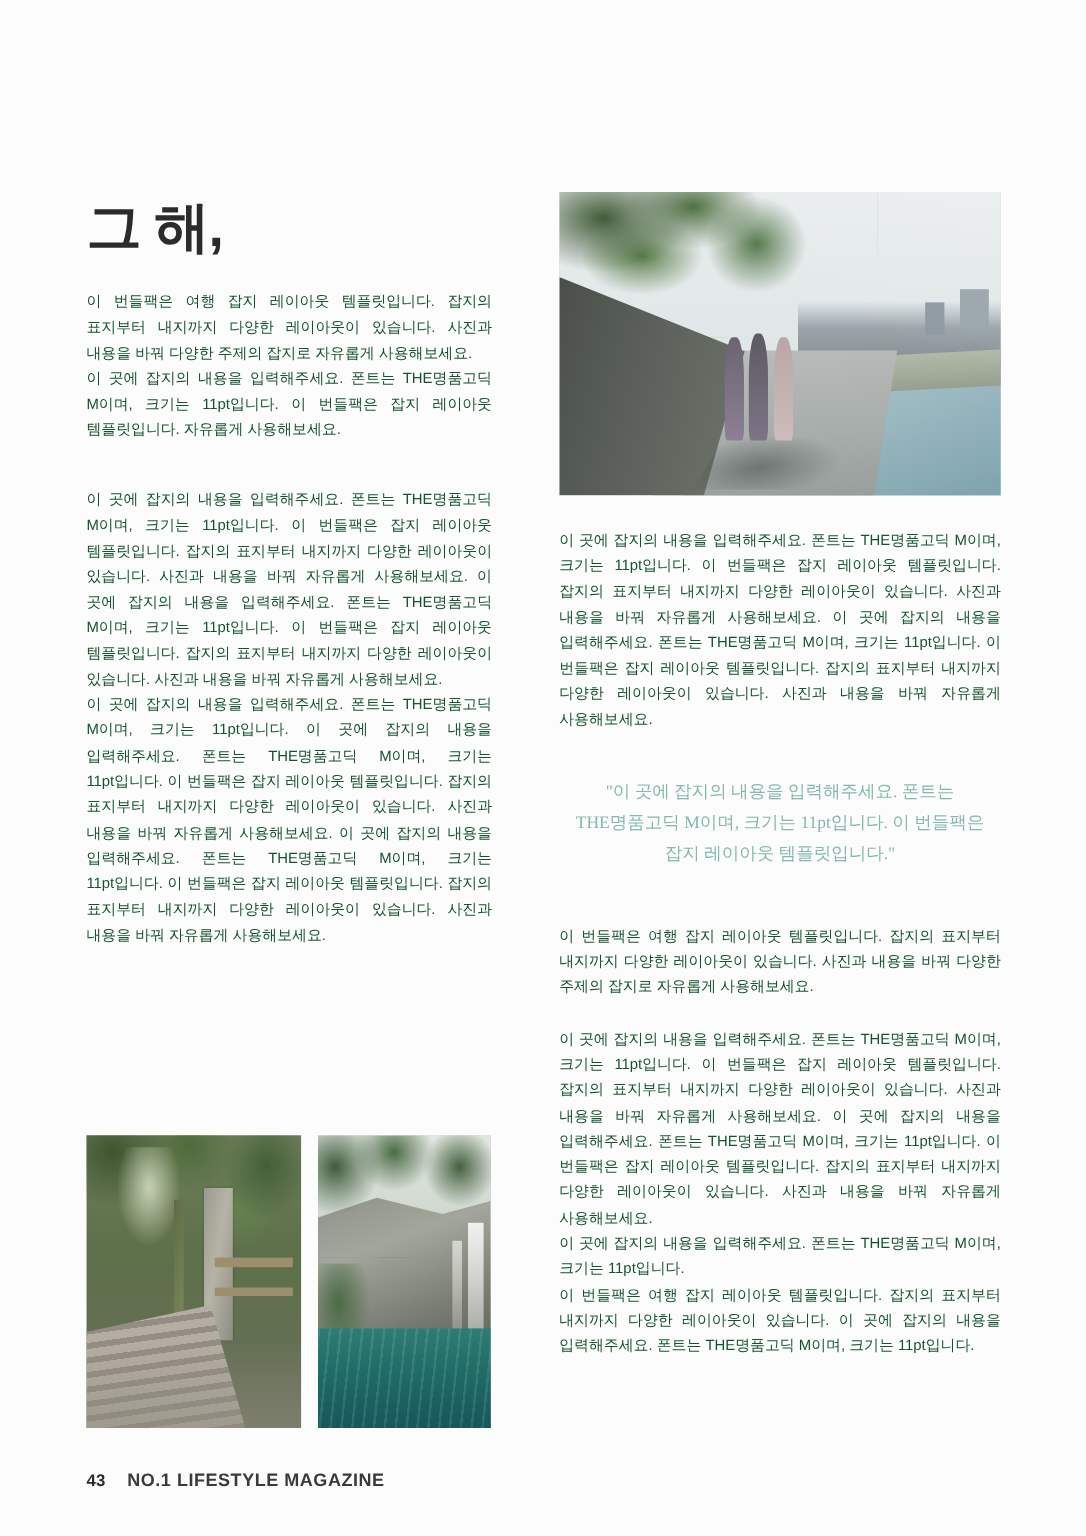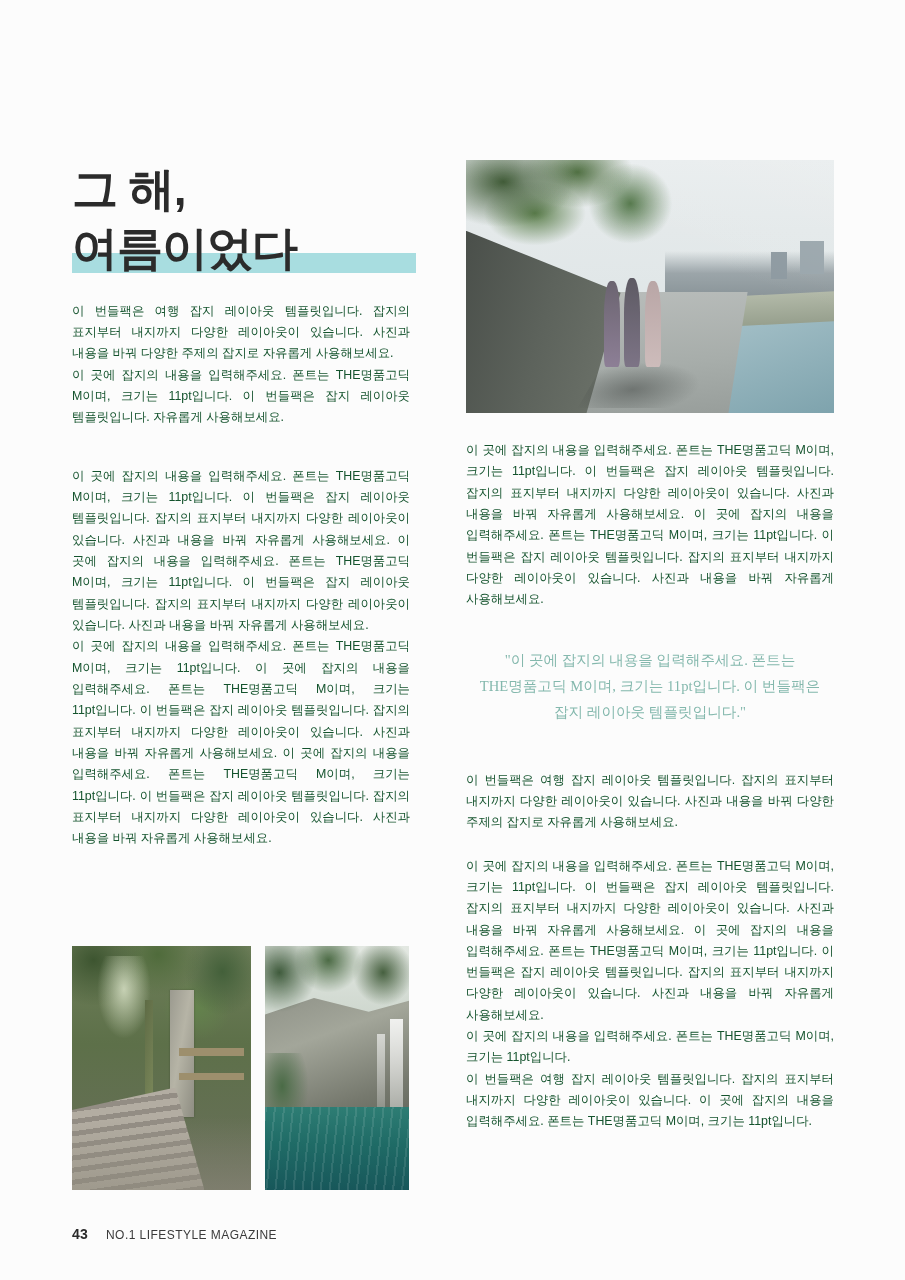--- a/index.html
+++ b/index.html
@@ -270,40 +270,36 @@
     align-items: baseline;
     gap: 18px;
   }
   .footer-page {
     font-size: 14px;
     font-weight: 700;
     color: #2b2b2b;
     letter-spacing: 0.2px;
   }
   .footer-label {
-    font-size: 12px;
-    font-weight: 400;
+    font-size: 15px;
+    font-weight: 700;
     letter-spacing: 0.45px;
     color: #3a3a3a;
   }
 </style>
 </head>
 <body>
 
 <div class="page">
 
   <div class="col-left">
 
     <h1 class="headline">
       <span class="headline-line">
         <span class="hl-text">그 해,</span>
-      </span>
-      <span class="headline-line highlight">
-        <span class="hl-band"></span>
-        <span class="hl-text">여름이었다</span>
       </span>
     </h1>
 
     <div class="gap-md"></div>
 
     <p class="body-text">이 번들팩은 여행 잡지 레이아웃 템플릿입니다. 잡지의 표지부터 내지까지 다양한 레이아웃이 있습니다. 사진과 내용을 바꿔 다양한 주제의 잡지로 자유롭게 사용해보세요.</p>
     <p class="body-text">이 곳에 잡지의 내용을 입력해주세요. 폰트는 THE명품고딕 M이며, 크기는 11pt입니다. 이 번들팩은 잡지 레이아웃 템플릿입니다. 자유롭게 사용해보세요.</p>
 
     <div class="gap-md"></div>
 

